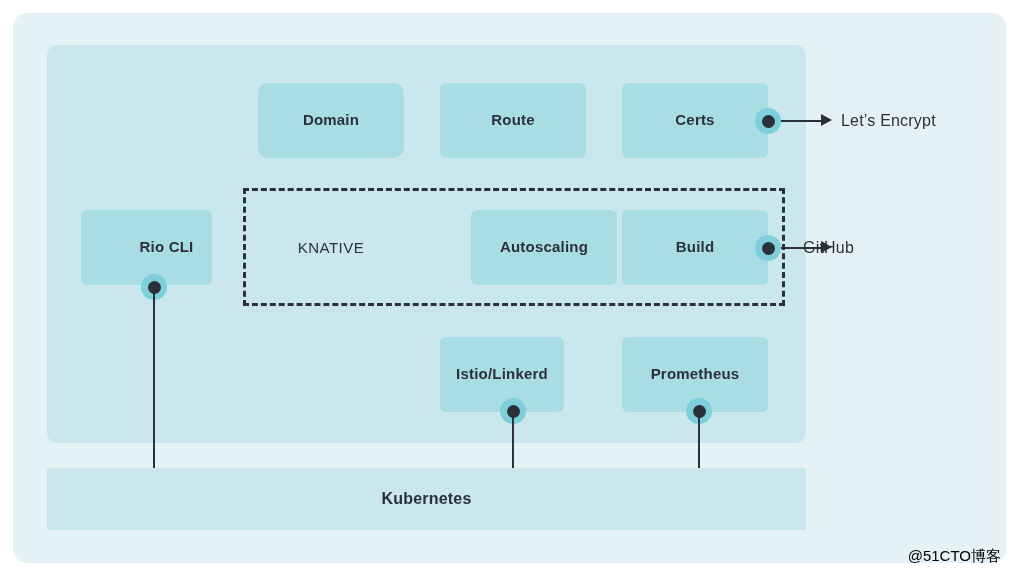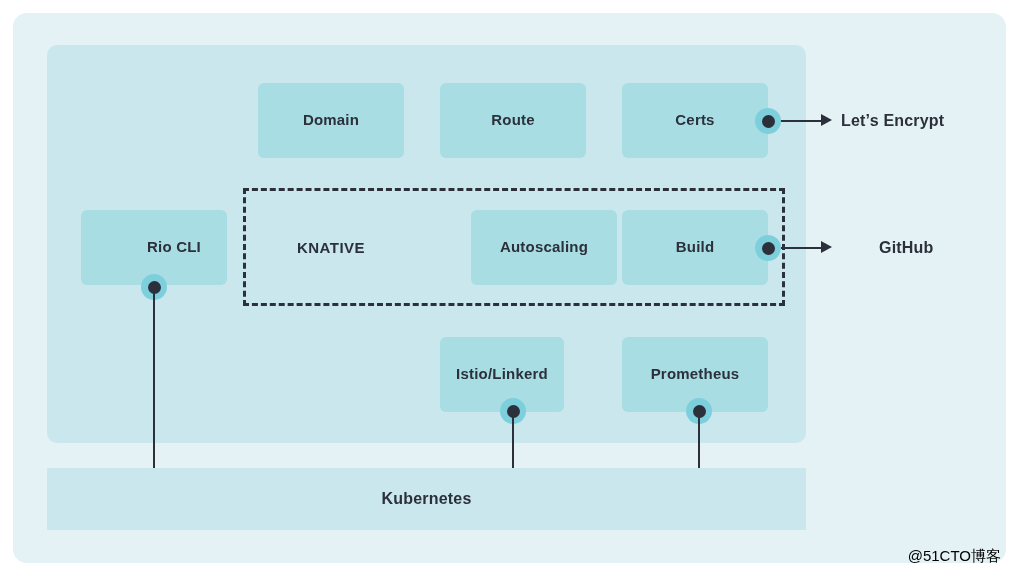--- a/index.html
+++ b/index.html
@@ -79,21 +79,21 @@
   .group-label {
     position: absolute;
     left: 258px;
     top: 202px;
     width: 146px;
     height: 90px;
     display: flex;
     align-items: center;
     justify-content: center;
     font-size: 15px;
-    font-weight: bold;
+    font-weight: normal;
     color: #2b303b;
     letter-spacing: 0.5px;
   }
 
   
   .box {
     position: absolute;
     background: #a8dde3;
     border-radius: 6px;
     display: flex;
@@ -154,21 +154,21 @@
     height: 0;
     border-top: 6px solid transparent;
     border-bottom: 6px solid transparent;
     border-left: 11px solid #2b303b;
   }
 
   
   .ext-label {
     position: absolute;
     font-size: 16px;
-    font-weight: bold;
+    font-weight: normal;
     color: #2b303b;
     white-space: nowrap;
     letter-spacing: 0.2px;
   }
 
   
   .watermark {
     position: absolute;
     right: 18px;
     bottom: 10px;
@@ -182,53 +182,53 @@
 
 <div id="stage">
 
   <div class="outer-panel"></div>
 
   <div class="inner-panel"></div>
 
   <div class="dashed-group"></div>
   <div class="group-label">KNATIVE</div>
 
-  <div class="box" style="left:258px; top:83px; width:146px; height:75px;">
+  <div class="box" style="left:258px; top:83px; width:146px; height:75px;border-radius:10px;">
     <span class="box-label">Domain</span>
   </div>
 
   <div class="box" style="left:440px; top:83px; width:146px; height:75px;">
     <span class="box-label">Route</span>
   </div>
 
   <div class="box" style="left:622px; top:83px; width:146px; height:75px;">
     <span class="box-label">Certs</span>
   </div>
 
   <div class="dot" style="left:755px; top:108px;"></div>
   <div class="hline" style="left:781px; top:120px; width:40px;"></div>
   <div class="arrow-right" style="left:821px; top:114px;"></div>
   <div class="ext-label" style="left:841px; top:112px;">Let’s Encrypt</div>
 
-  <div class="box" style="left:81px; top:210px; width:146px; height:75px;padding-left:40px;">
+  <div class="box" style="left:81px; top:210px; width:131px; height:75px;padding-left:40px;">
     <span class="box-label">Rio CLI</span>
   </div>
 
   <div class="box" style="left:440px; top:210px; width:146px; height:75px;margin-left:31px;">
     <span class="box-label">Autoscaling</span>
   </div>
 
   <div class="box" style="left:622px; top:210px; width:146px; height:75px;">
     <span class="box-label">Build</span>
   </div>
 
   <div class="dot" style="left:755px; top:235px;"></div>
   <div class="hline" style="left:781px; top:247px; width:40px;"></div>
   <div class="arrow-right" style="left:821px; top:241px;"></div>
-  <div class="ext-label" style="left:879px; top:239px;">GitHub</div>
+  <div class="ext-label" style="left:803px; top:239px;">GitHub</div>
 
   <div class="dot" style="left:141px; top:274px;"></div>
   <div class="vline" style="left:153px; top:287px; height:194px;"></div>
   <div class="arrow-down" style="left:148px; top:481px;"></div>
 
   <div class="box" style="left:440px; top:337px; width:124px; height:75px;">
     <span class="box-label">Istio/Linkerd</span>
   </div>
 
   <div class="box" style="left:622px; top:337px; width:146px; height:75px;">

